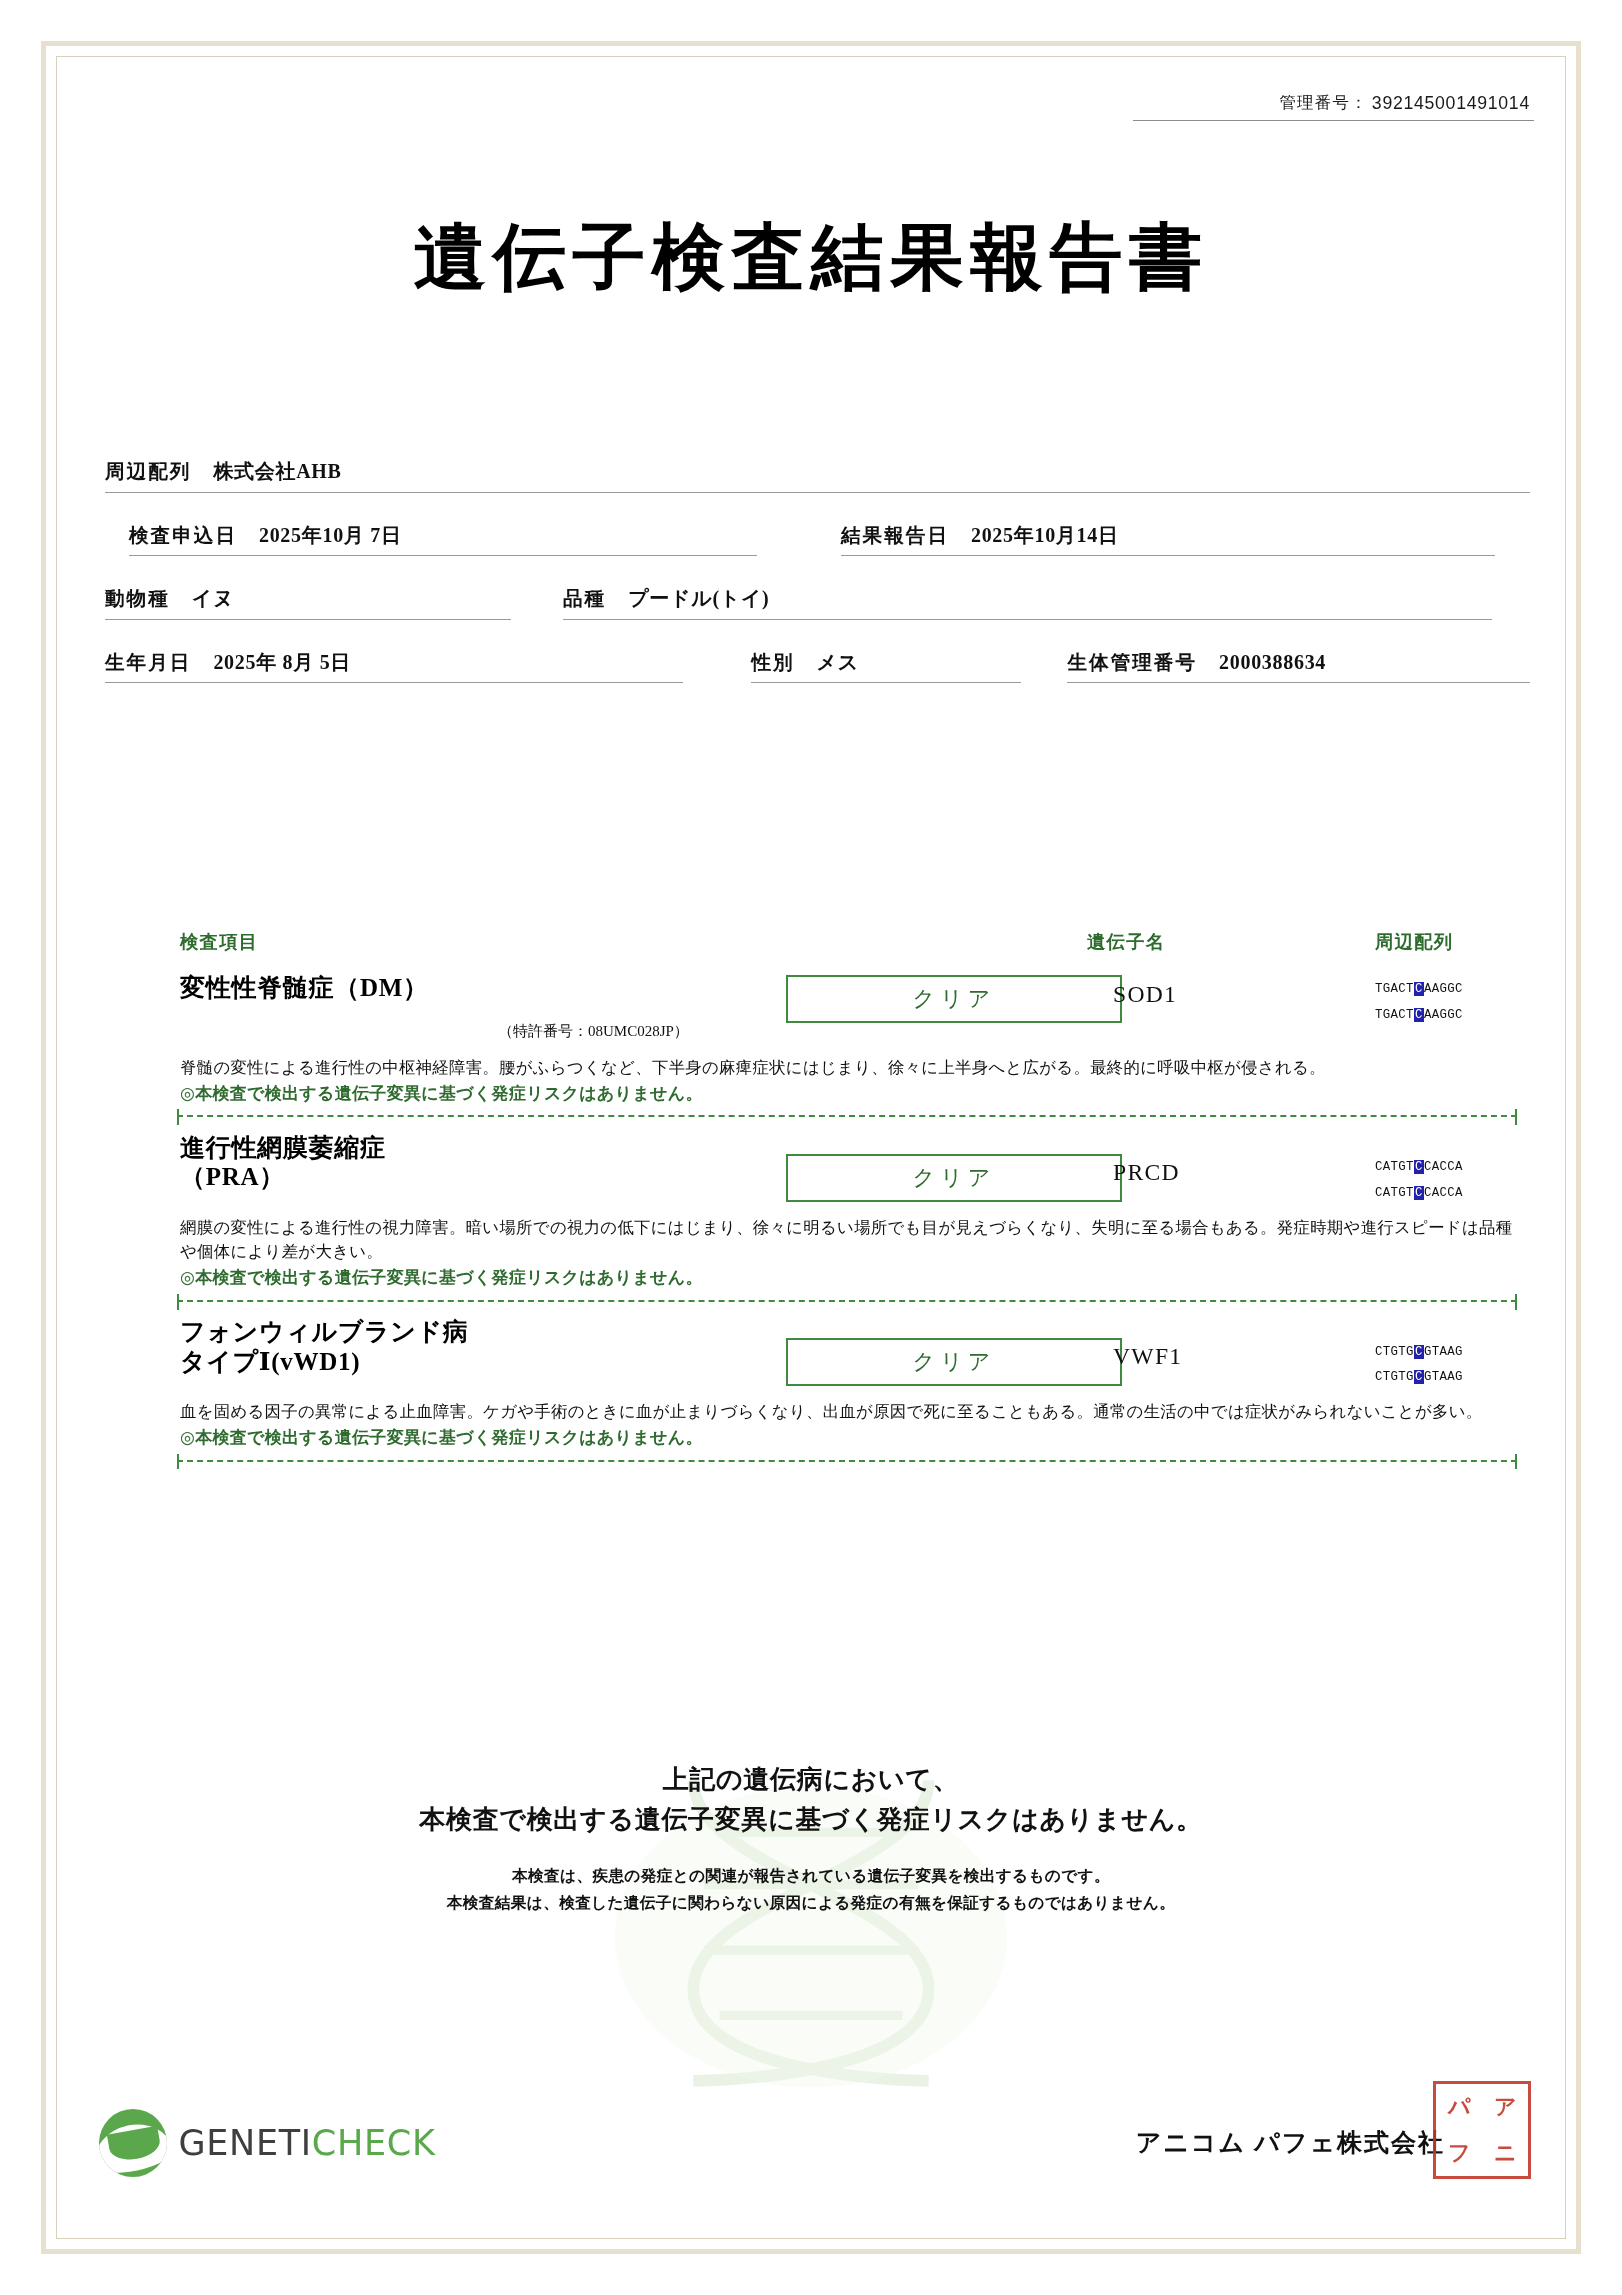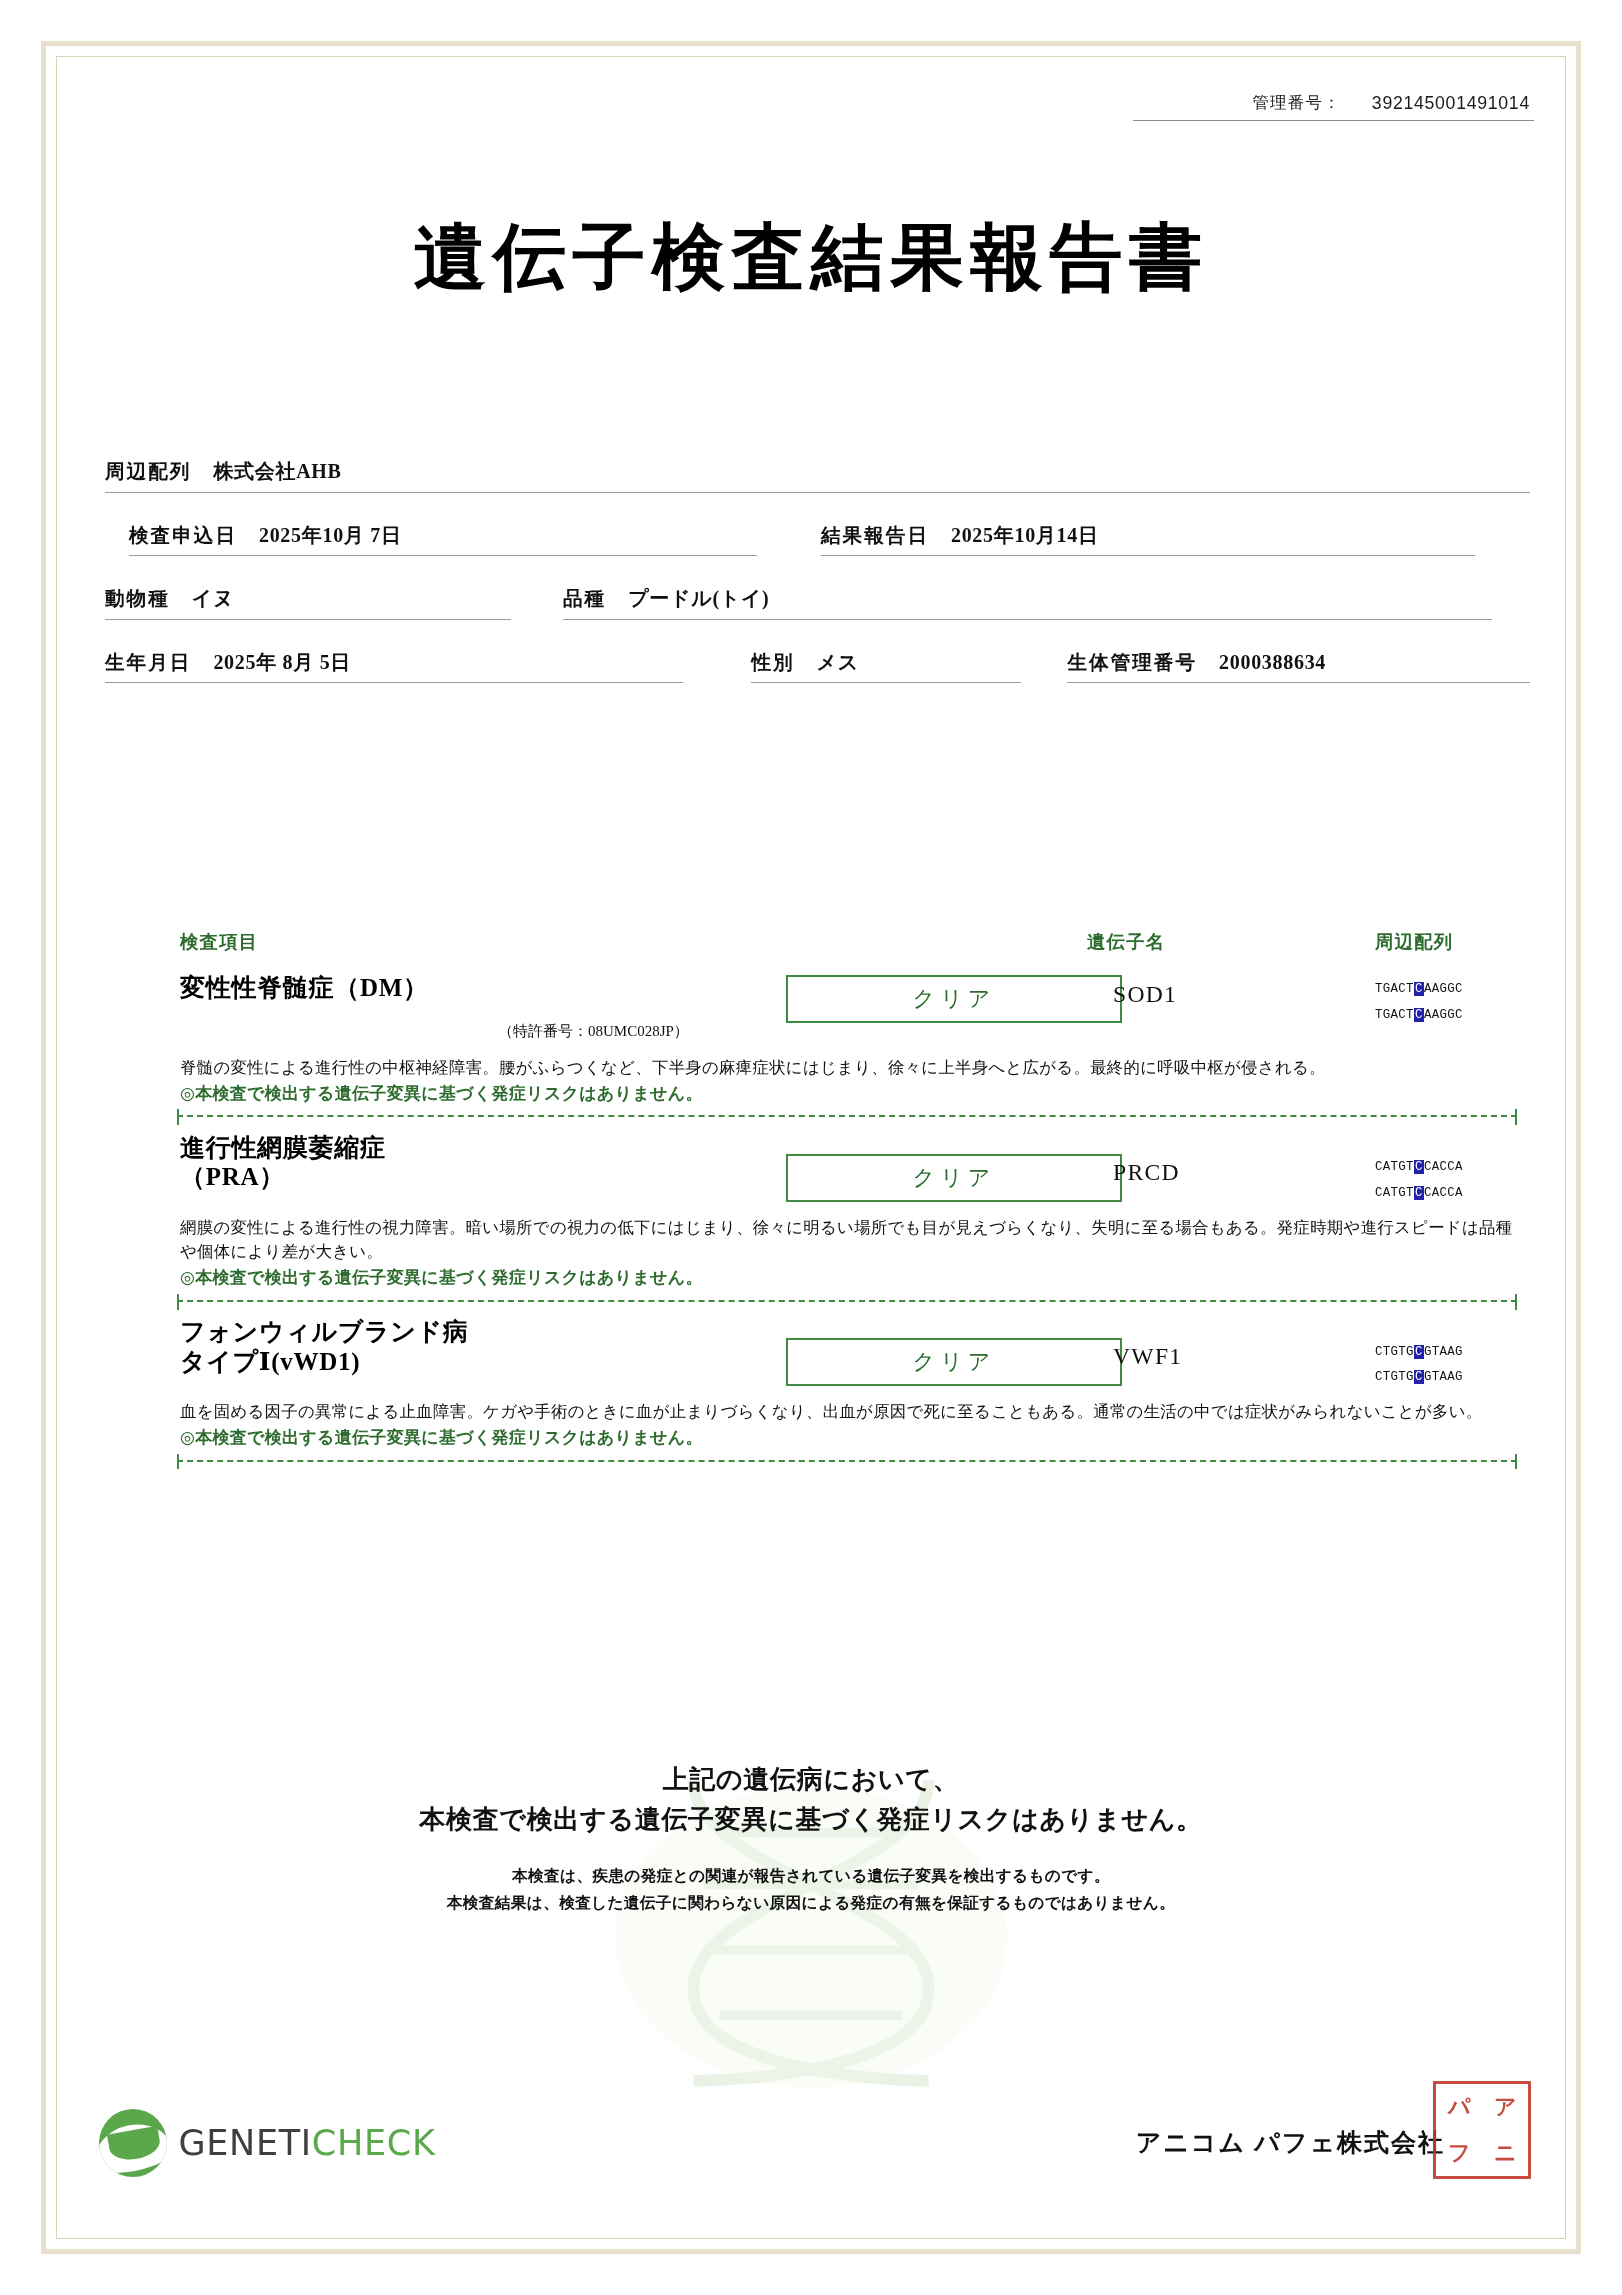--- a/index.html
+++ b/index.html
@@ -42,21 +42,21 @@
     left: 79px; top: 72px; right: 79px; bottom: 72px;
   }
 
   
   .ctrl-row {
     position: absolute;
     right: 9.2px;
     top: 19.6px;
     display: flex;
     align-items: flex-end;
-    gap: 31px;
+    gap: 4px;
     border-bottom: 1.3px solid #8c8c8c;
     padding: 0 3.9px 6.5px 3.9px;
     width: 393px;
     justify-content: flex-end;
   }
   .ctrl-label {
     font-size: 16.4px;
     letter-spacing: 1.3px;
     color: #1a1a1a;
     font-family: "Liberation Serif", serif;
@@ -111,21 +111,21 @@
   .f-value {
     font-size: 20px;
     font-weight: 700;
     letter-spacing: 0.7px;
     margin-left: 22px;
     white-space: nowrap;
     color: #111;
   }
   .w-applicant { width: 100%; }
   .w-appdate { width: 628px; margin-left: 24px; }
-  .w-repdate { width: 654px; margin-left: 64px; }
+  .w-repdate { width: 654px; margin-left: 84px; }
   .w-species { width: 406px; }
   .w-breed   { width: 929px; margin-left: 52px; }
   .w-birth   { width: 589px; }
   .w-sex     { width: 275px; margin-left: 68px; }
   .w-id      { width: 471px; margin-left: 46px; }
 
   
   .res-head {
     position: absolute;
     left: 13px;

